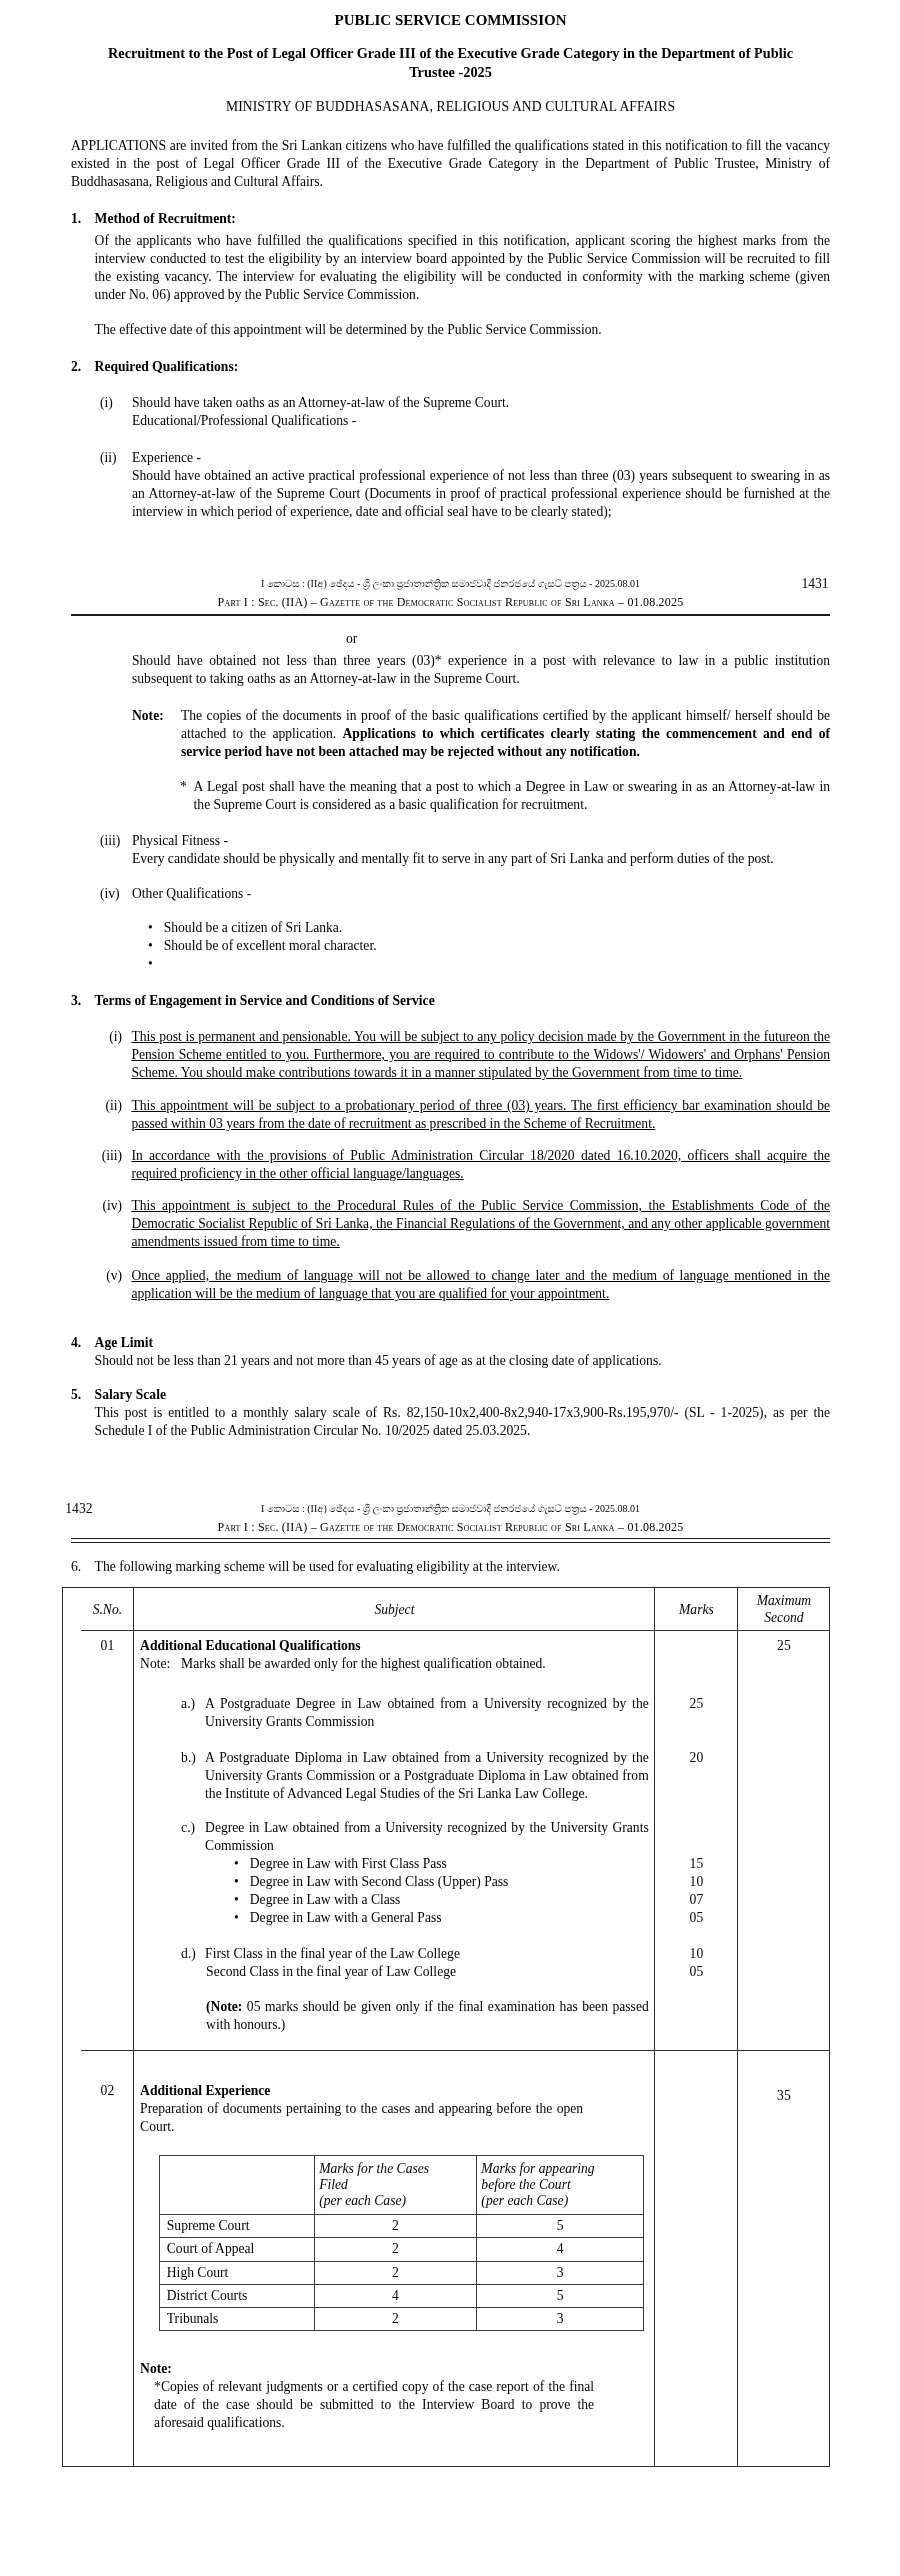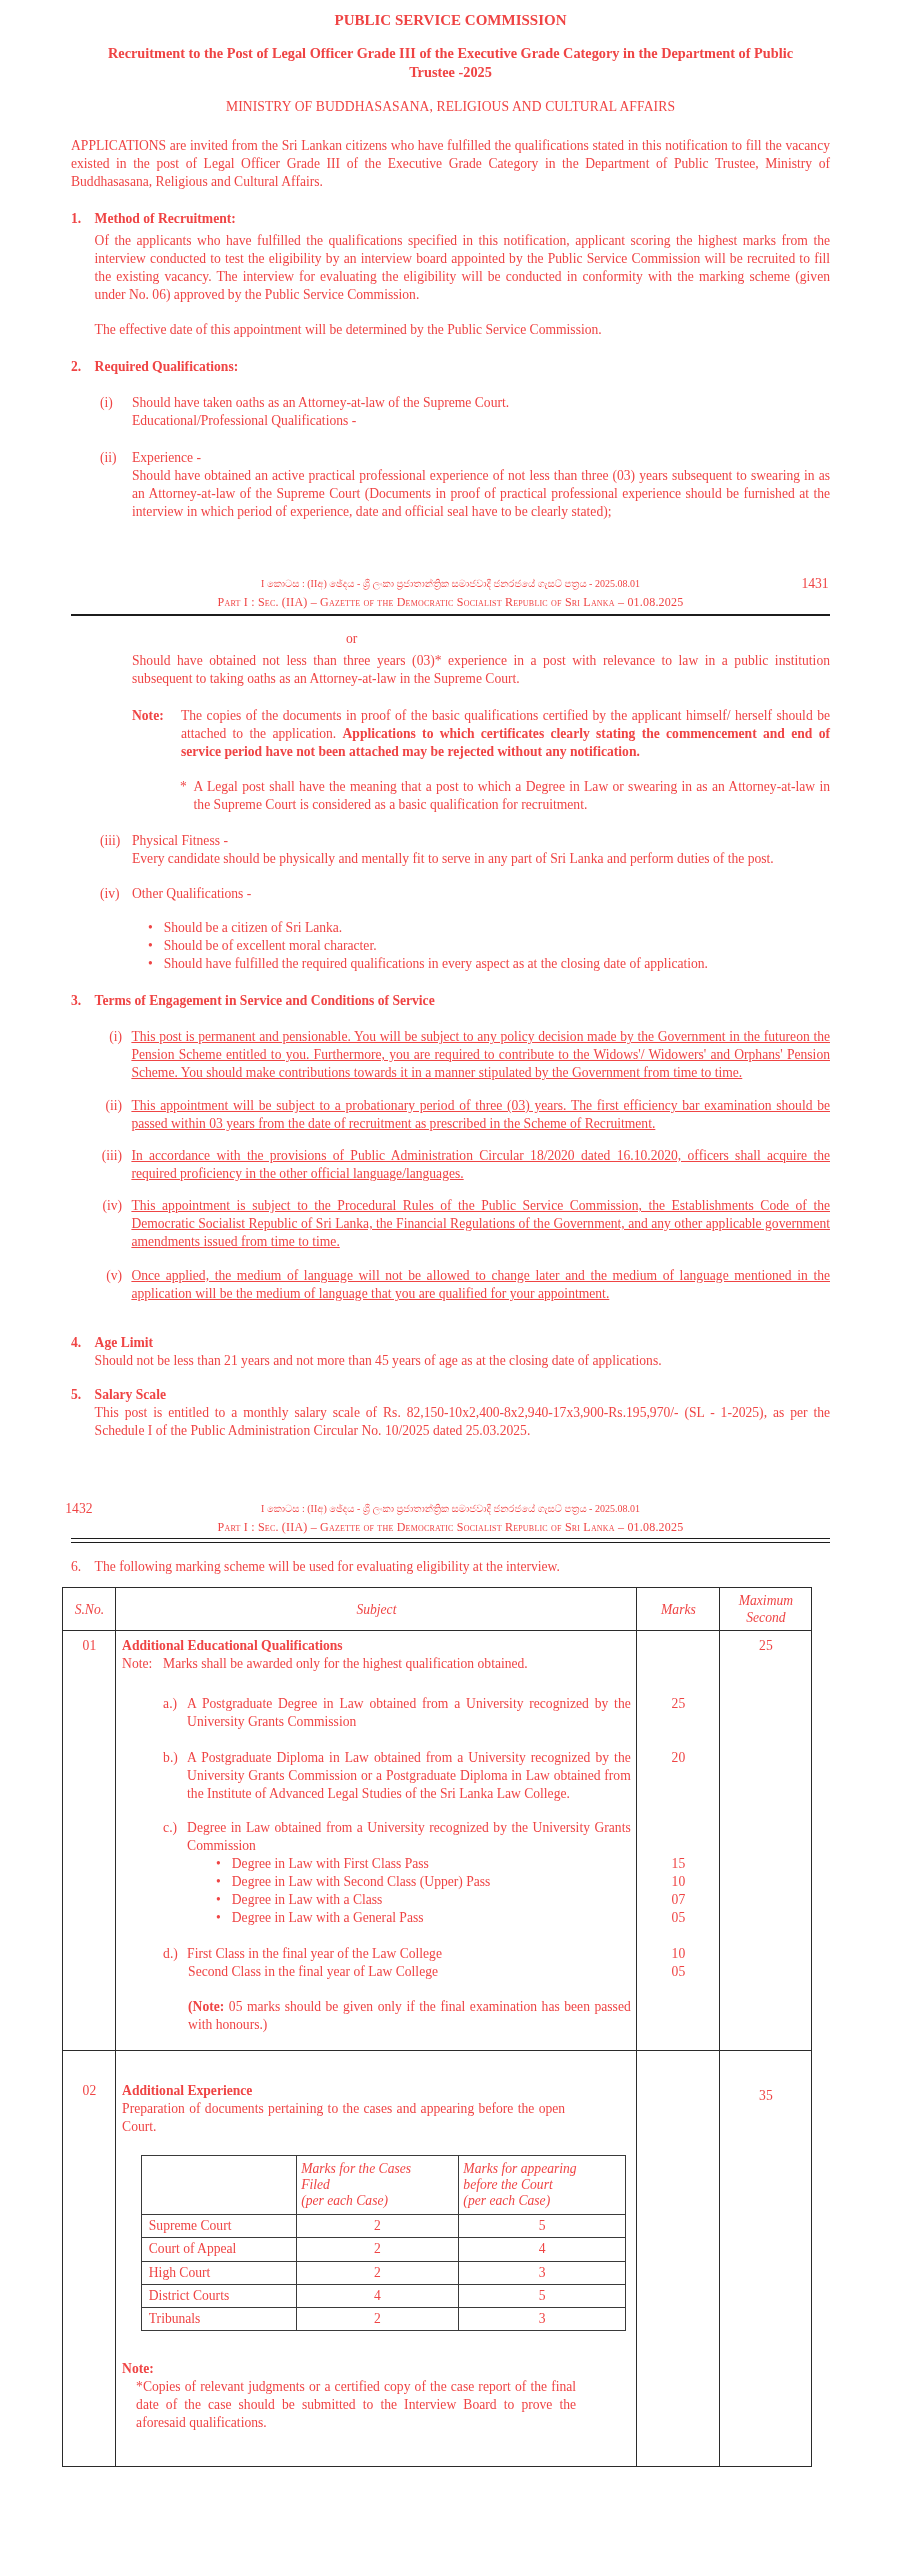--- a/index.html
+++ b/index.html
@@ -1,16 +1,16 @@
 <!DOCTYPE html>
 <html style="font-size:11.4px"><head>
 <meta charset="utf-8">
 <style>
   html,body{margin:0;padding:0;background:#ffffff;}
-  .page{position:relative;width:901px;height:2576px;background:#fff;color:#ef4444;
+  .page{position:relative;width:901px;height:2576px;background:#fff;color:#000000;
         font-family:"Liberation Serif","DejaVu Serif",serif;font-size:13.6px;line-height:18px;overflow:hidden;}
   .content{margin:0 71px;padding-top:11.4px;}
   .center{text-align:center;}
   .b{font-weight:bold;}
   .just{text-align:justify;}
   .doc-title{font-size:15px;font-weight:bold;line-height:19.3px;}
   .doc-sub{font-size:14.3px;font-weight:bold;line-height:19.3px;max-width:686px;margin:13px auto 0 auto;}
   .ministry{margin-top:15.7px;font-size:13.6px;letter-spacing:0.1px;}
   .intro{margin-top:21.4px;}
   .sec{margin-top:18.6px;}
@@ -42,21 +42,21 @@
   .ph2{margin-top:60px;}
   .sin{font-size:10px;line-height:18.6px;}
   .eng{font-size:12px;line-height:14.3px;font-variant:small-caps;letter-spacing:0.2px;margin-top:1.4px;}
   .pgnum-r{position:absolute;right:1.4px;top:0;}
   .pgnum-l{position:absolute;left:-5.7px;top:0;}
   .rule1{height:2.1px;background:#1c1c1c;margin-top:4.3px;}
   .rule2{height:5px;border-top:1.4px solid #1c1c1c;border-bottom:1.4px solid #1c1c1c;box-sizing:border-box;margin-top:4.3px;}
   .orline{margin-top:14.3px;margin-left:275px;}
   .altpara{margin-left:61px;margin-top:4.3px;}
   
-  .mtable{margin:11.4px 0 0 -8.6px;width:748px;border:1.8px solid #2b2b2b;}
+  .mtable{margin:11.4px 0 0 -8.6px;width:748px;border:1.8px solid #2b2b2b;padding-left:18px;}
   .trow{display:flex;}
   .tc{box-sizing:border-box;}
   .tc1{width:53px;flex:none;border-right:1.4px solid #2b2b2b;text-align:center;}
   .tc2{width:521px;flex:none;border-right:1.4px solid #2b2b2b;padding:0 5.7px;}
   .tc3{width:83px;flex:none;border-right:1.4px solid #2b2b2b;text-align:center;}
   .tc4{flex:1;text-align:center;}
   .hrow{border-bottom:1.4px solid #2b2b2b;}
   .hrow .tc{display:flex;align-items:center;justify-content:center;font-style:italic;
             padding-top:4.3px;padding-bottom:4.3px;min-height:39px;text-align:center;line-height:17px;}
   .rowsep{border-top:1.4px solid #2b2b2b;}
@@ -173,21 +173,20 @@
       <div class="bul">
         <span class="bdot">•</span>
         <span>Should be a citizen of Sri Lanka.</span>
       </div>
       <div class="bul">
         <span class="bdot">•</span>
         <span>Should be of excellent moral character.</span>
       </div>
       <div class="bul">
         <span class="bdot">•</span>
-        <span>Should have fulfilled the required qualifications in every aspect as at the closing date of application.</span>
       </div>
     </div>
 
     <div class="sec">
       <div class="sech">
         <span class="snum">3.</span>
         <span class="stitle">Terms of Engagement in Service and Conditions of Service</span>
       </div>
 
       <div class="sub3 mt26">

